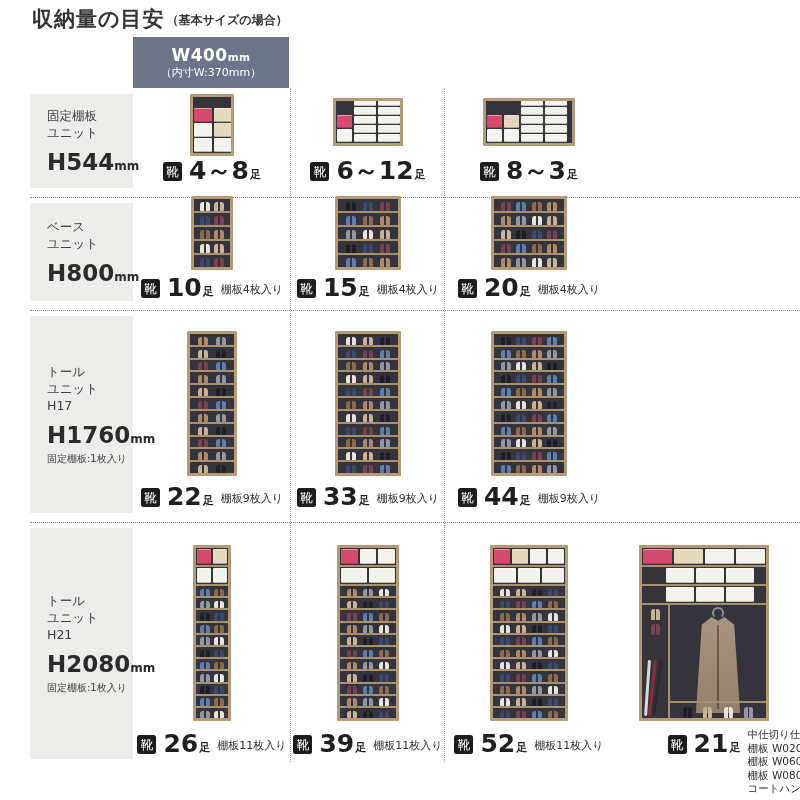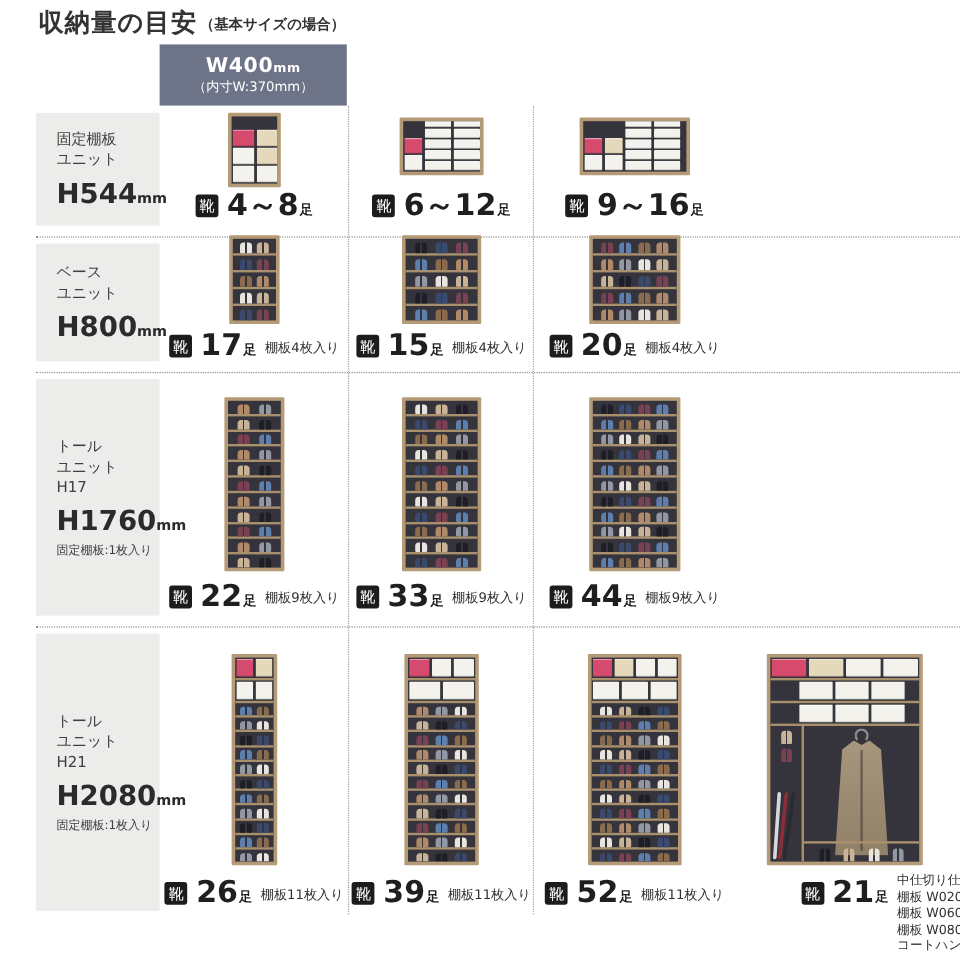--- a/index.html
+++ b/index.html
@@ -170,21 +170,21 @@
                     <div class="bx0" style="width: 22px; height: 7px; background: rgb(244, 242, 236);"></div>
                     <div class="bx0" style="width: 22px; height: 7px; background: rgb(244, 242, 236);"></div>
                     <div class="bx0" style="width: 22px; height: 7px; background: rgb(244, 242, 236);"></div>
                   </div>
                 </div>
               </div>
             </div>
           </div>
           <div class="cap" style="margin-top: 2px;">
             <span class="shoe-icon">靴</span>
-            <span class="cnt">9～16</span>
+            <span class="cnt">8～3</span>
             <span class="cu">足</span>
           </div>
         </div>
       </div>
       <div class="hsep" style="top: 197px;"></div>
       <div class="row" style="top: 197px; height: 113px;">
         <div class="side">
           <div class="uline">ベース</div>
           <div class="uline">ユニット</div>
           <div class="hval"><span>H800</span><span class="mmu">mm</span></div>
@@ -211,21 +211,21 @@
                 </div>
                 <div class="srow last">
                   <div class="pair" style="background: linear-gradient(90deg, rgb(58, 74, 110) 0px, rgb(58, 74, 110) 43%, transparent 43%, transparent 57%, rgb(58, 74, 110) 57%, rgb(58, 74, 110) 100%);"></div>
                   <div class="pair" style="background: linear-gradient(90deg, rgb(122, 65, 82) 0px, rgb(122, 65, 82) 43%, transparent 43%, transparent 57%, rgb(122, 65, 82) 57%, rgb(122, 65, 82) 100%);"></div>
                 </div>
               </div>
             </div>
           </div>
           <div class="cap" style="margin-top: 5px;">
             <span class="shoe-icon">靴</span>
-            <span class="cnt">17</span>
+            <span class="cnt">10</span>
             <span class="cu">足</span>
             <span class="note">棚板4枚入り</span>
           </div>
         </div>
         <div class="cell" style="left: 291px; width: 154px; padding-bottom: 10px;">
           <div class="cabzone">
             <div class="cab" style="width: 66px; height: 74px; margin-bottom: 0px;">
               <div class="cabin">
                 <div class="srow">
                   <div class="pair" style="background: linear-gradient(90deg, rgb(30, 30, 38) 0px, rgb(30, 30, 38) 43%, transparent 43%, transparent 57%, rgb(30, 30, 38) 57%, rgb(30, 30, 38) 100%);"></div>

